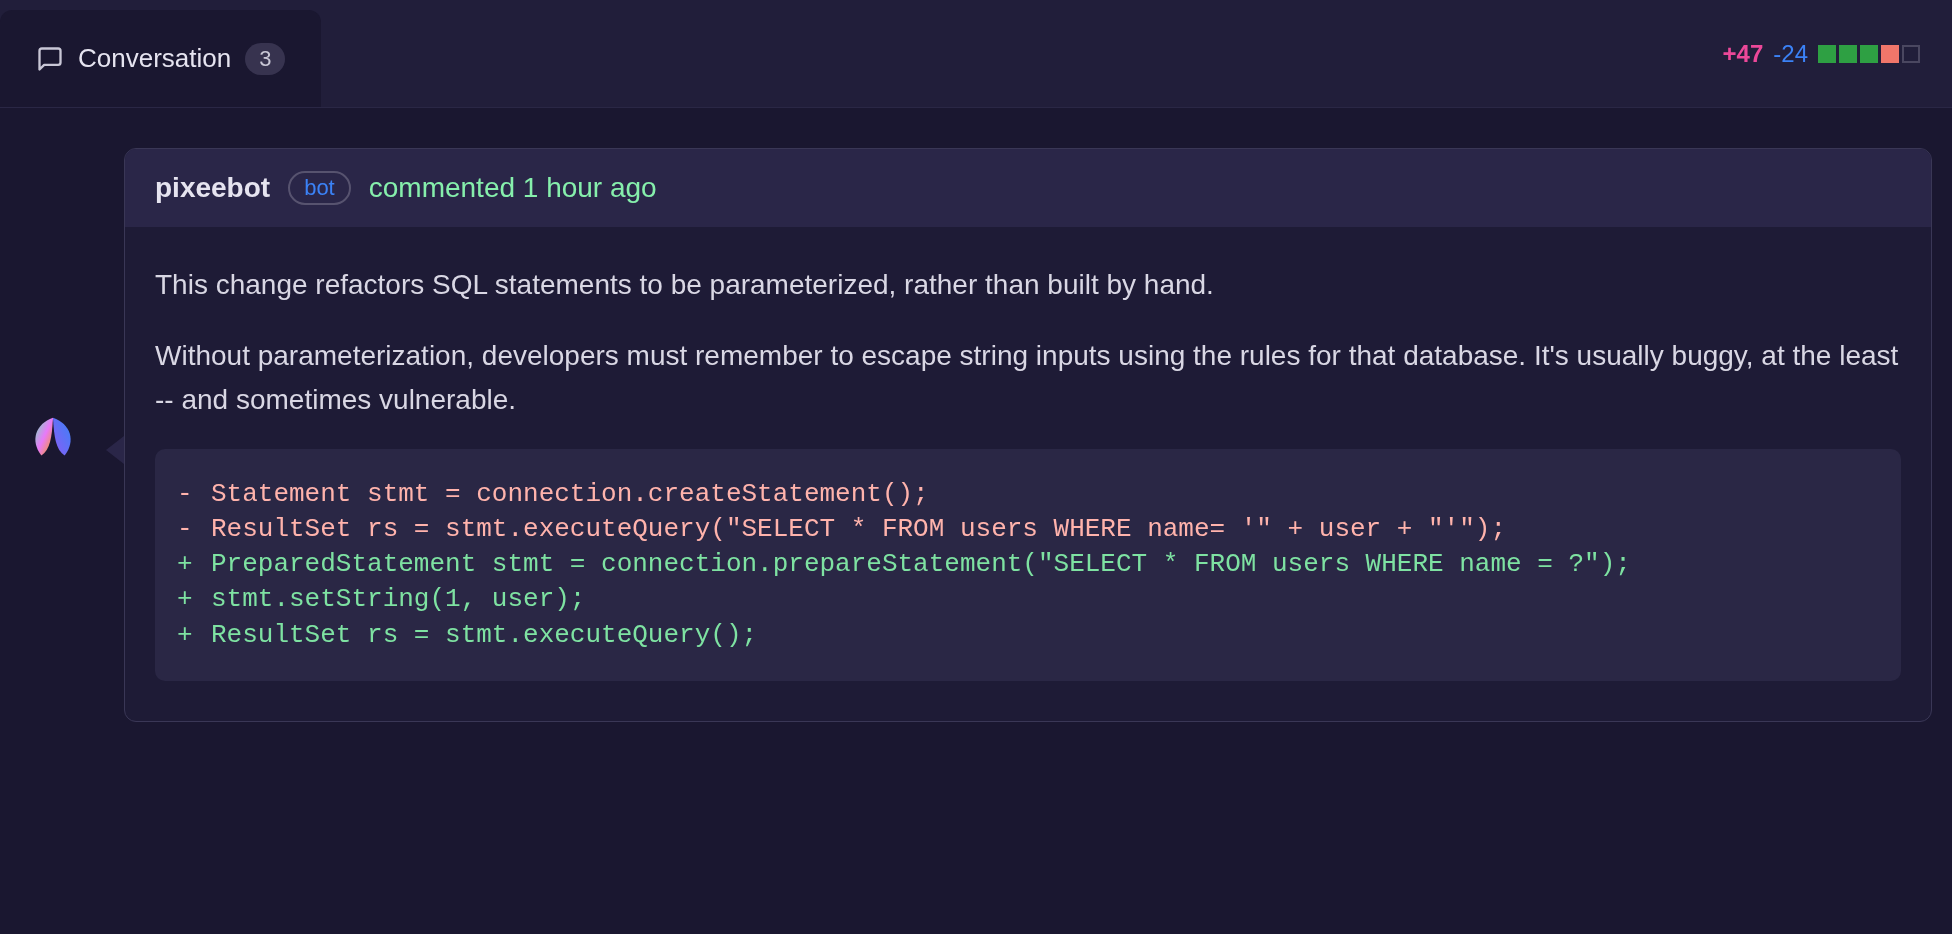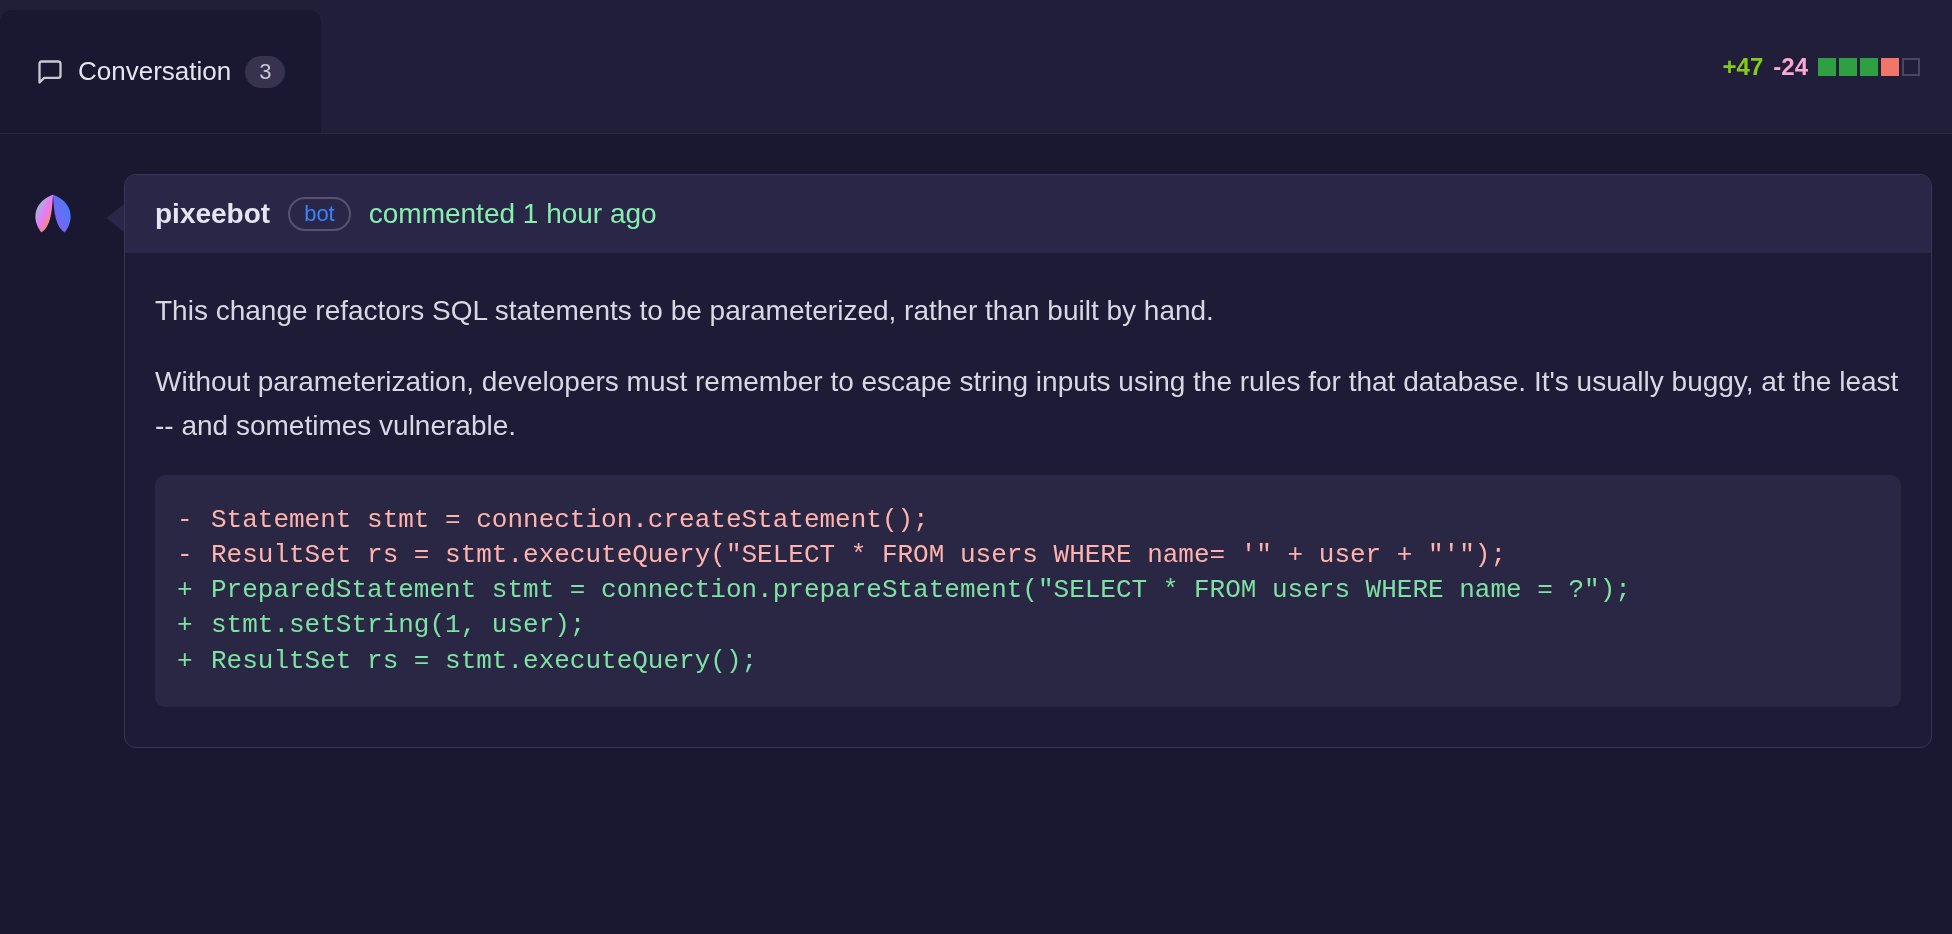--- a/index.html
+++ b/index.html
@@ -7,21 +7,21 @@
     background: #1a1730;
     font-family: -apple-system, BlinkMacSystemFont, "Segoe UI", Helvetica, Arial, sans-serif;
     color: #c9c7d6;
     width: 1952px;
     height: 934px;
     overflow: hidden;
   }
   .tabs-bar {
     display: flex;
     align-items: center;
-    height: 134px;
+    height: 108px;
     background: #211e3a;
     border-bottom: 1px solid #2a2745;
     padding: 0 12px 0 0;
   }
   .tab {
     display: flex;
     align-items: center;
     gap: 14px;
     padding: 0 36px;
     height: 100%;
@@ -46,33 +46,33 @@
     color: #c9c7d6;
   }
   .diffstat {
     margin-left: auto;
     display: flex;
     align-items: center;
     gap: 10px;
     padding-right: 20px;
     font-size: 24px;
   }
-  .additions { color: #84cc16; font-weight: 600; }
-  .deletions { color: #f9a8d4; font-weight: 700; }
+  .additions { color: #ec4899; font-weight: 600; }
+  .deletions { color: #3b82f6; font-weight: 400; }
   .diff-squares { display: flex; gap: 3px; }
   .diff-squares span {
     width: 18px; height: 18px; display: inline-block;
   }
   .sq-green { background: #2ea043; }
   .sq-red   { background: #f0766a; }
   .sq-empty { border: 2px solid #4a4760; }
 
   .content-row {
     display: flex;
-    align-items: flex-start;
+    align-items: center;
     padding: 40px 20px 0 18px;
   }
   .avatar {
     width: 70px; height: 70px; border-radius: 50%;
     flex-shrink: 0;
     display: flex; align-items: center; justify-content: center;
     margin-top: 6px;
   }
   .arrow {
     width: 0; height: 0;

